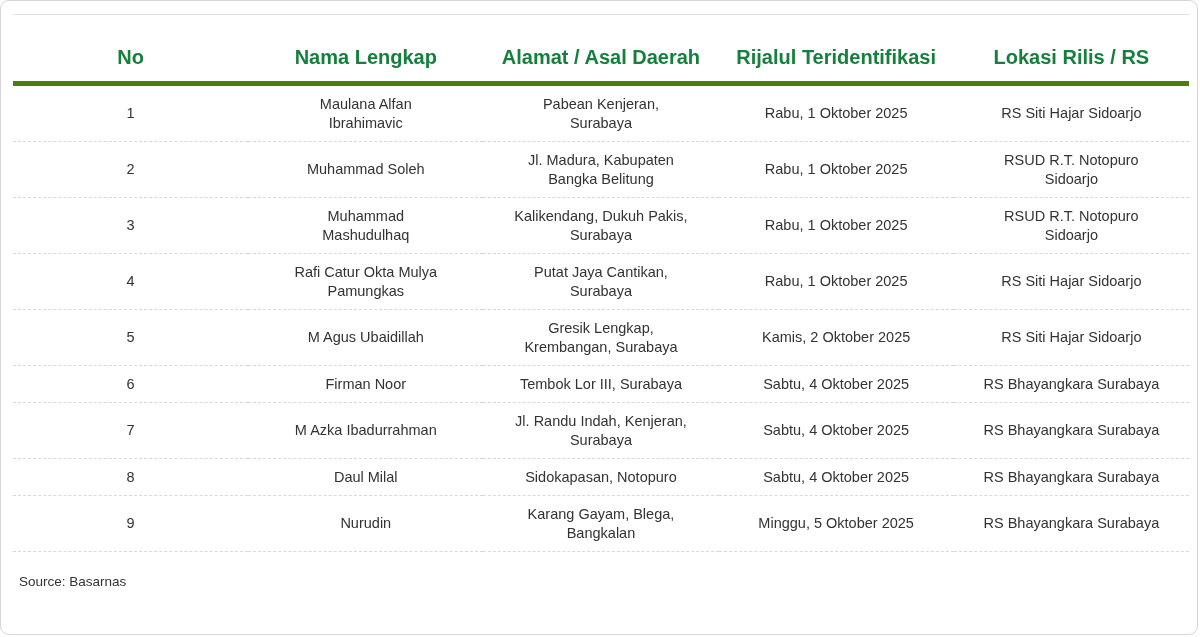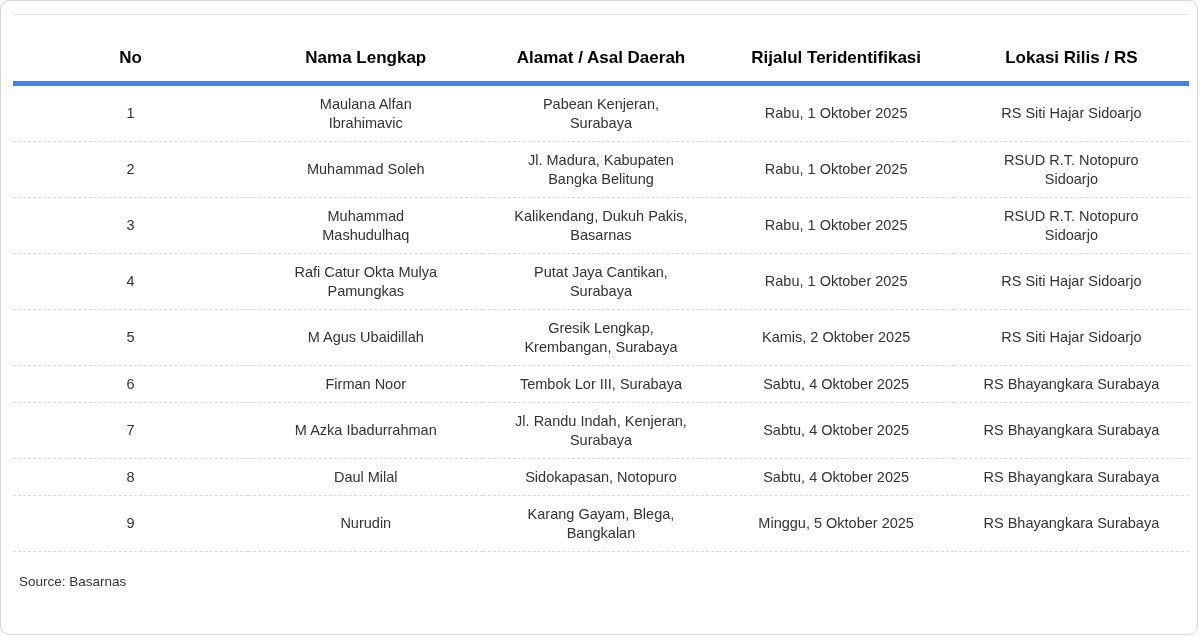--- a/index.html
+++ b/index.html
@@ -21,28 +21,28 @@
   .table-area {
     margin: 13px 12px 0 12px;
   }
   table.data-table {
     width: 1176px;
     table-layout: fixed;
     border-collapse: collapse;
     border-top: 1px solid #e1e1e1;
   }
   table.data-table th {
-    font-size: 17px;
+    font-size: 20px;
     font-weight: bold;
-    color: #000000;
+    color: #15803d;
     line-height: 19px;
     text-align: center;
     vertical-align: bottom;
     padding: 33px 10px 14px 10px;
-    border-bottom: 5px solid #3b82f6;
+    border-bottom: 5px solid #4d7c0f;
   }
   table.data-table td {
     font-size: 14.5px;
     color: #333333;
     line-height: 19px;
     text-align: center;
     vertical-align: middle;
     padding: 8.5px 18px;
     border-bottom: 1px dashed #d9d9d9;
     white-space: pre-line;
@@ -87,21 +87,21 @@
 Bangka Belitung</td>
             <td>Rabu, 1 Oktober 2025</td>
             <td>RSUD R.T. Notopuro
 Sidoarjo</td>
           </tr>
           <tr>
             <td>3</td>
             <td>Muhammad
 Mashudulhaq</td>
             <td>Kalikendang, Dukuh Pakis,
-Basarnas</td>
+Surabaya</td>
             <td>Rabu, 1 Oktober 2025</td>
             <td>RSUD R.T. Notopuro
 Sidoarjo</td>
           </tr>
           <tr>
             <td>4</td>
             <td>Rafi Catur Okta Mulya
 Pamungkas</td>
             <td>Putat Jaya Cantikan,
 Surabaya</td>

